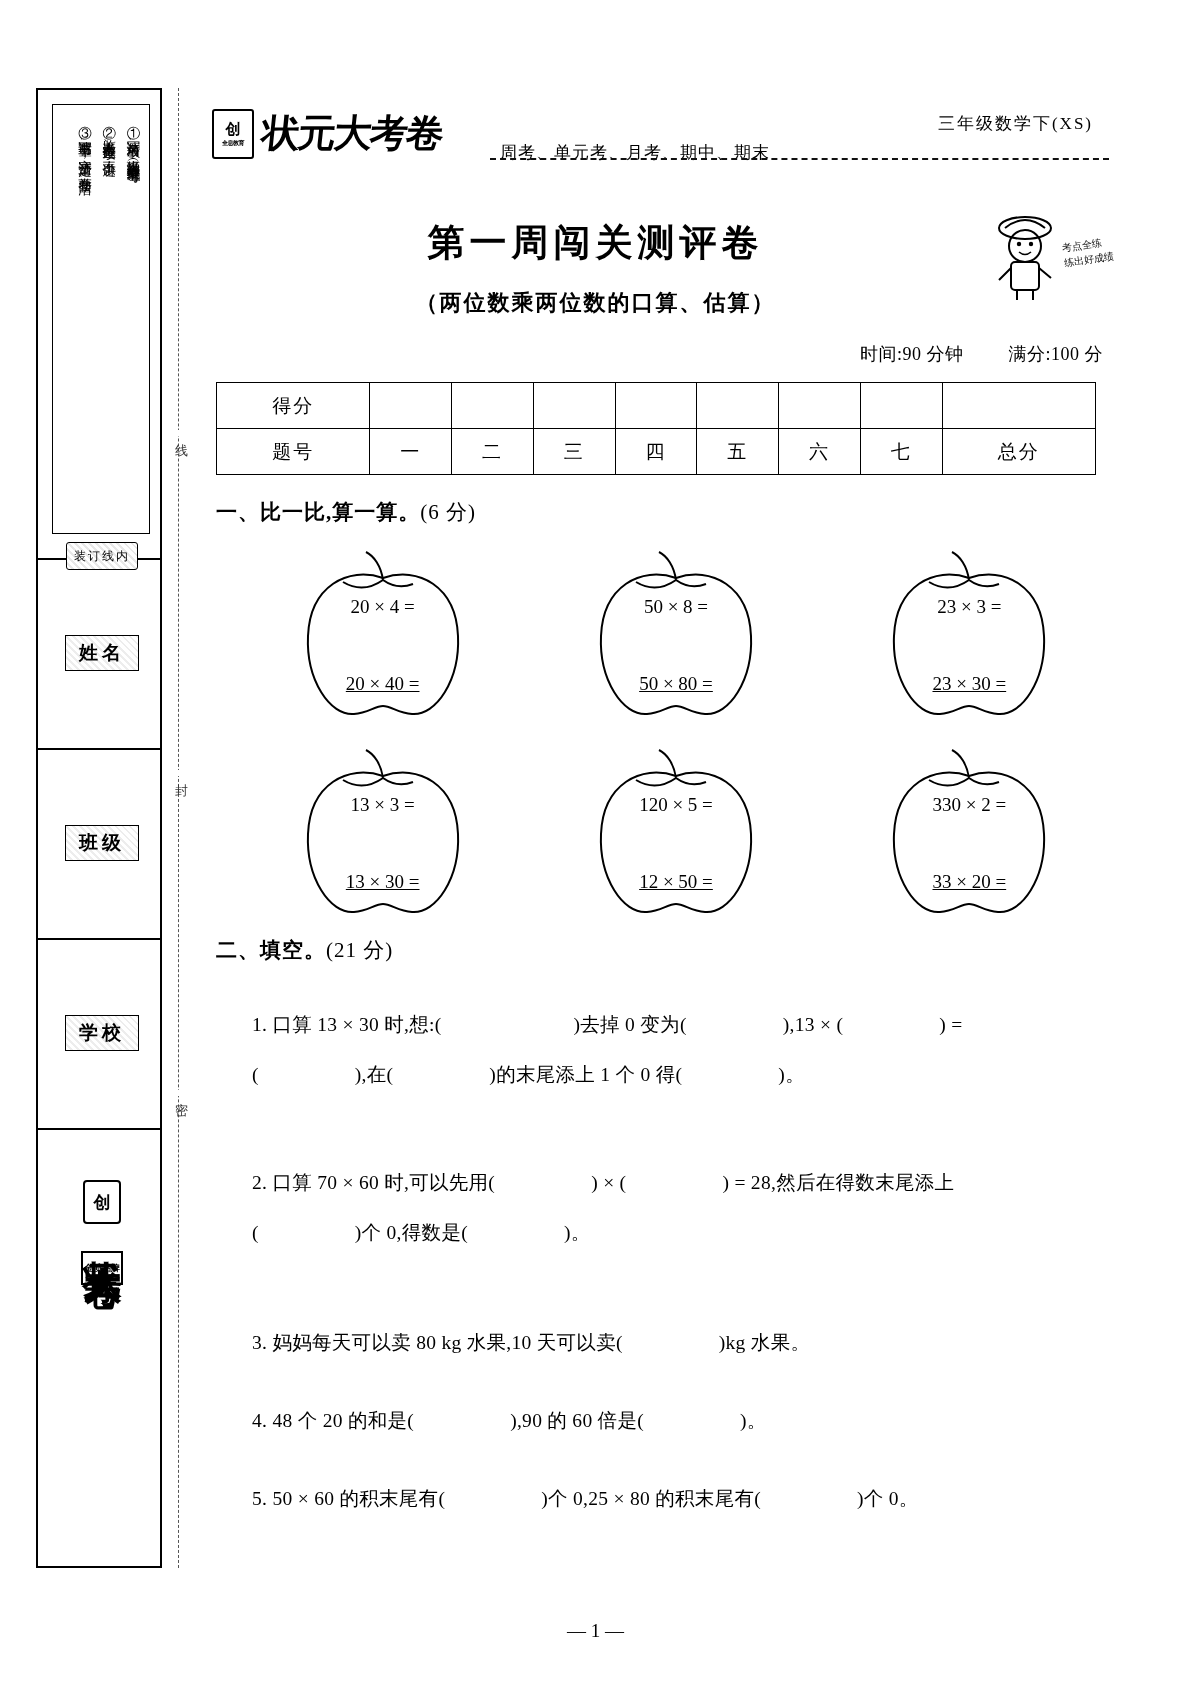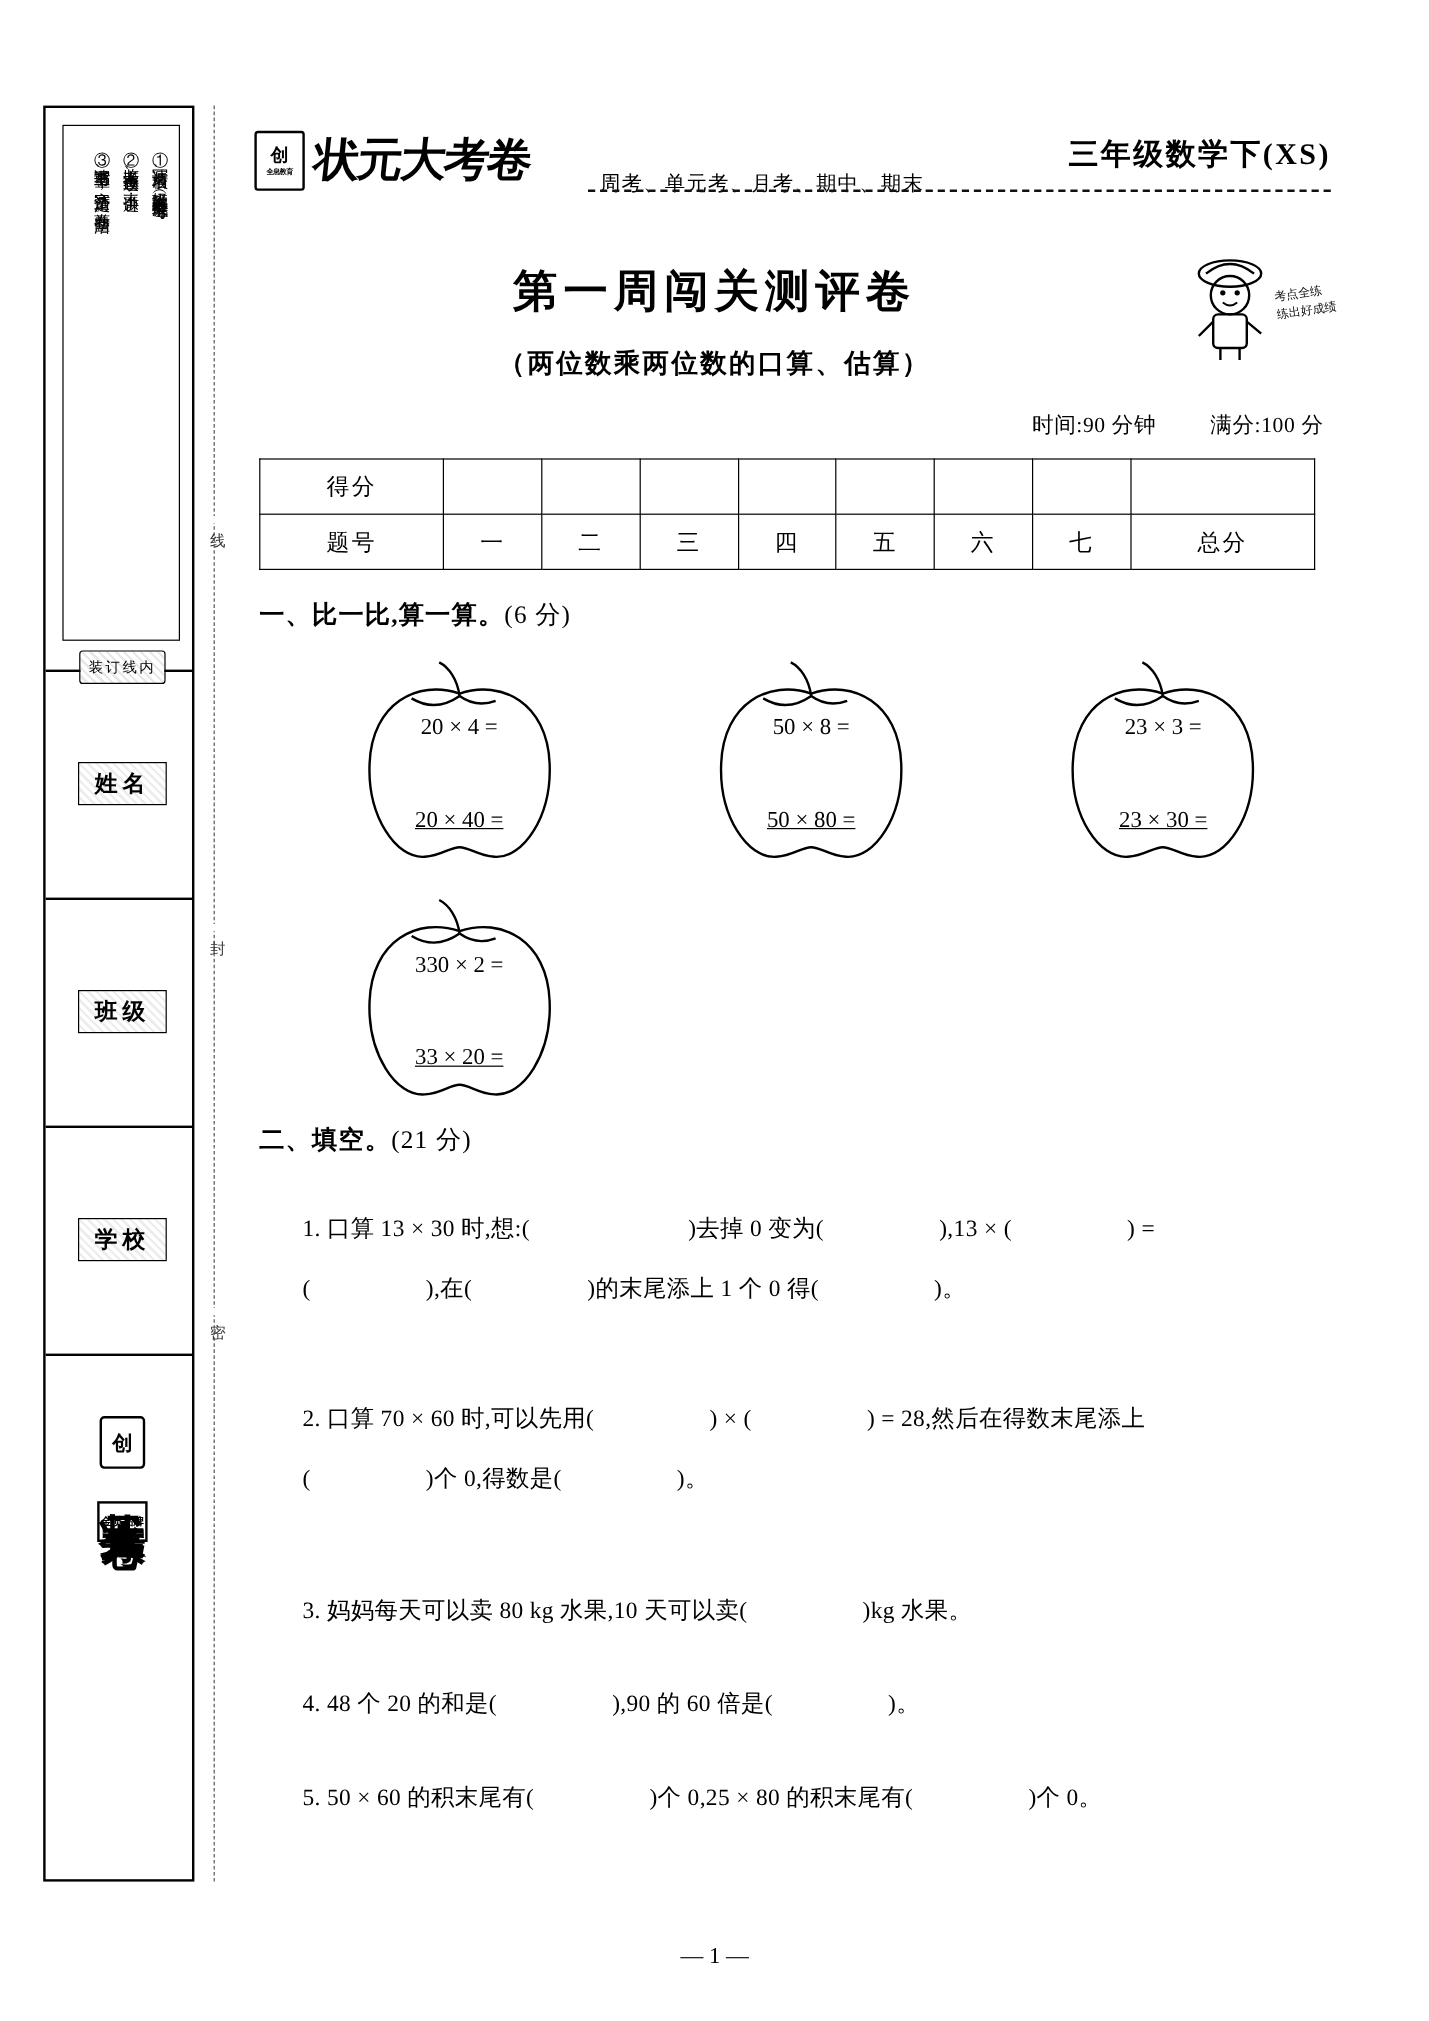--- a/index.html
+++ b/index.html
@@ -186,24 +186,24 @@
   .brand-sub {
     position: absolute;
     left: 500px;
     top: 118px;
     font-size: 17px;
     letter-spacing: 1px;
     margin-top: 23px;
   }
   .grade-label {
     position: absolute;
-    right: 82px;
+    right: 98px;
     top: 112px;
-    font-size: 25px;
-    font-weight: bold;
+    font-size: 17px;
+    font-weight: normal;
     letter-spacing: 2px;
   }
   .header-rule {
     position: absolute;
     left: 490px;
     right: 82px;
     top: 158px;
     height: 0;
     border-top: 2.5px dashed #111;
   }
@@ -462,20 +462,40 @@
       <div class="expr e1">23 × 3 =</div>
       <div class="expr e2">23 × 30 =</div>
     </div>
     <div class="apple">
       <svg viewBox="0 0 210 182">
         <path d="M105 30 C70 18, 32 38, 30 88 C28 132, 52 168, 76 166 C90 165, 97 158, 105 158 C113 158, 120 165, 134 166 C158 168, 182 132, 180 88 C178 38, 140 18, 105 30 Z" fill="#fff" stroke="#000" stroke-width="2"></path>
         <path d="M105 32 q-20 14, -40 2" fill="none" stroke="#000" stroke-width="2"></path>
         <path d="M105 32 q14 10, 30 4" fill="none" stroke="#000" stroke-width="2"></path>
         <path d="M105 32 C103 18, 96 8, 88 4" fill="none" stroke="#000" stroke-width="2"></path>
       </svg>
+      <div class="expr e1">13 × 3 =</div>
+      <div class="expr e2">13 × 30 =</div>
+    </div>
+    <div class="apple">
+      <svg viewBox="0 0 210 182">
+        <path d="M105 30 C70 18, 32 38, 30 88 C28 132, 52 168, 76 166 C90 165, 97 158, 105 158 C113 158, 120 165, 134 166 C158 168, 182 132, 180 88 C178 38, 140 18, 105 30 Z" fill="#fff" stroke="#000" stroke-width="2"></path>
+        <path d="M105 32 q-20 14, -40 2" fill="none" stroke="#000" stroke-width="2"></path>
+        <path d="M105 32 q14 10, 30 4" fill="none" stroke="#000" stroke-width="2"></path>
+        <path d="M105 32 C103 18, 96 8, 88 4" fill="none" stroke="#000" stroke-width="2"></path>
+      </svg>
+      <div class="expr e1">120 × 5 =</div>
+      <div class="expr e2">12 × 50 =</div>
+    </div>
+    <div class="apple">
+      <svg viewBox="0 0 210 182">
+        <path d="M105 30 C70 18, 32 38, 30 88 C28 132, 52 168, 76 166 C90 165, 97 158, 105 158 C113 158, 120 165, 134 166 C158 168, 182 132, 180 88 C178 38, 140 18, 105 30 Z" fill="#fff" stroke="#000" stroke-width="2"></path>
+        <path d="M105 32 q-20 14, -40 2" fill="none" stroke="#000" stroke-width="2"></path>
+        <path d="M105 32 q14 10, 30 4" fill="none" stroke="#000" stroke-width="2"></path>
+        <path d="M105 32 C103 18, 96 8, 88 4" fill="none" stroke="#000" stroke-width="2"></path>
+      </svg>
       <div class="expr e1">330 × 2 =</div>
       <div class="expr e2">33 × 20 =</div>
     </div>
   </div>
 
   <div class="sec-head" style="top:936px;">
     <span>二、填空。</span><span class="pts">(21 分)</span>
   </div>
 
   <div class="q" style="top:1000px;">

